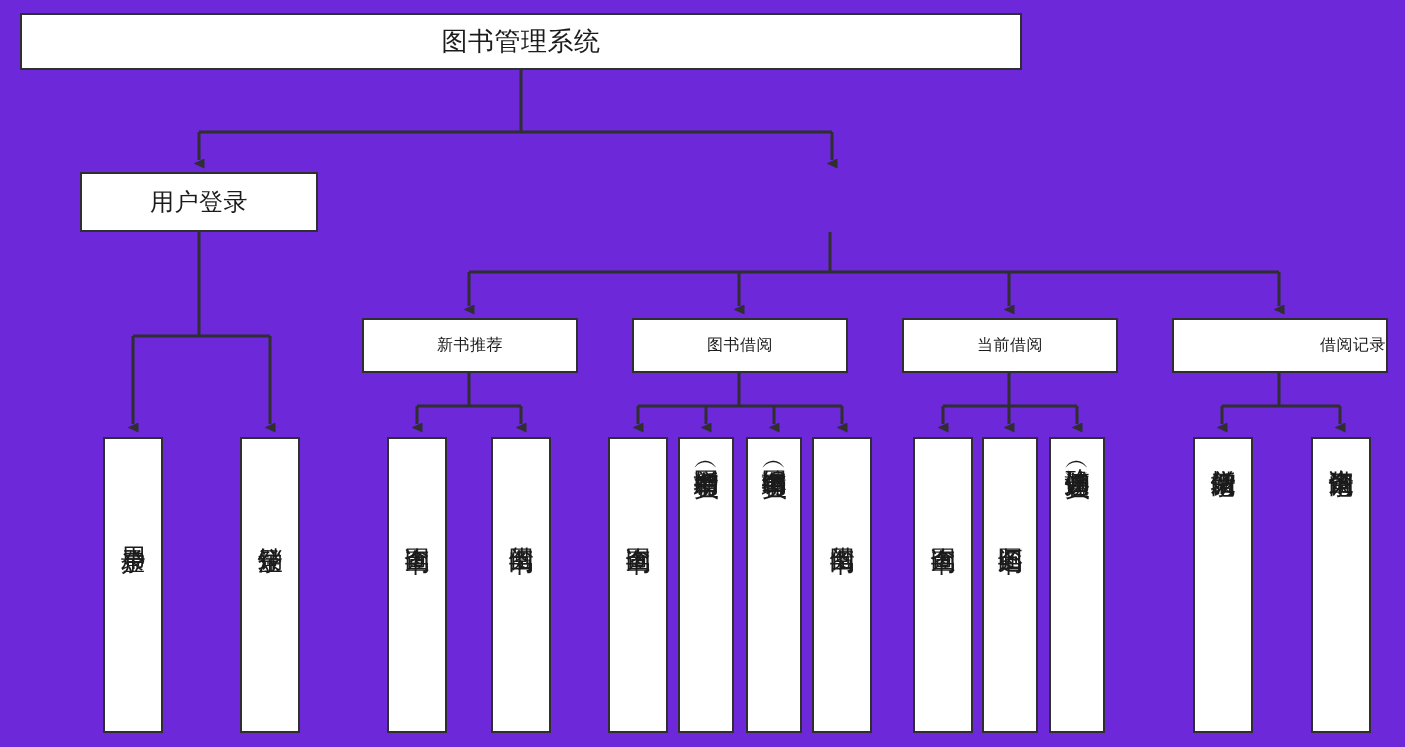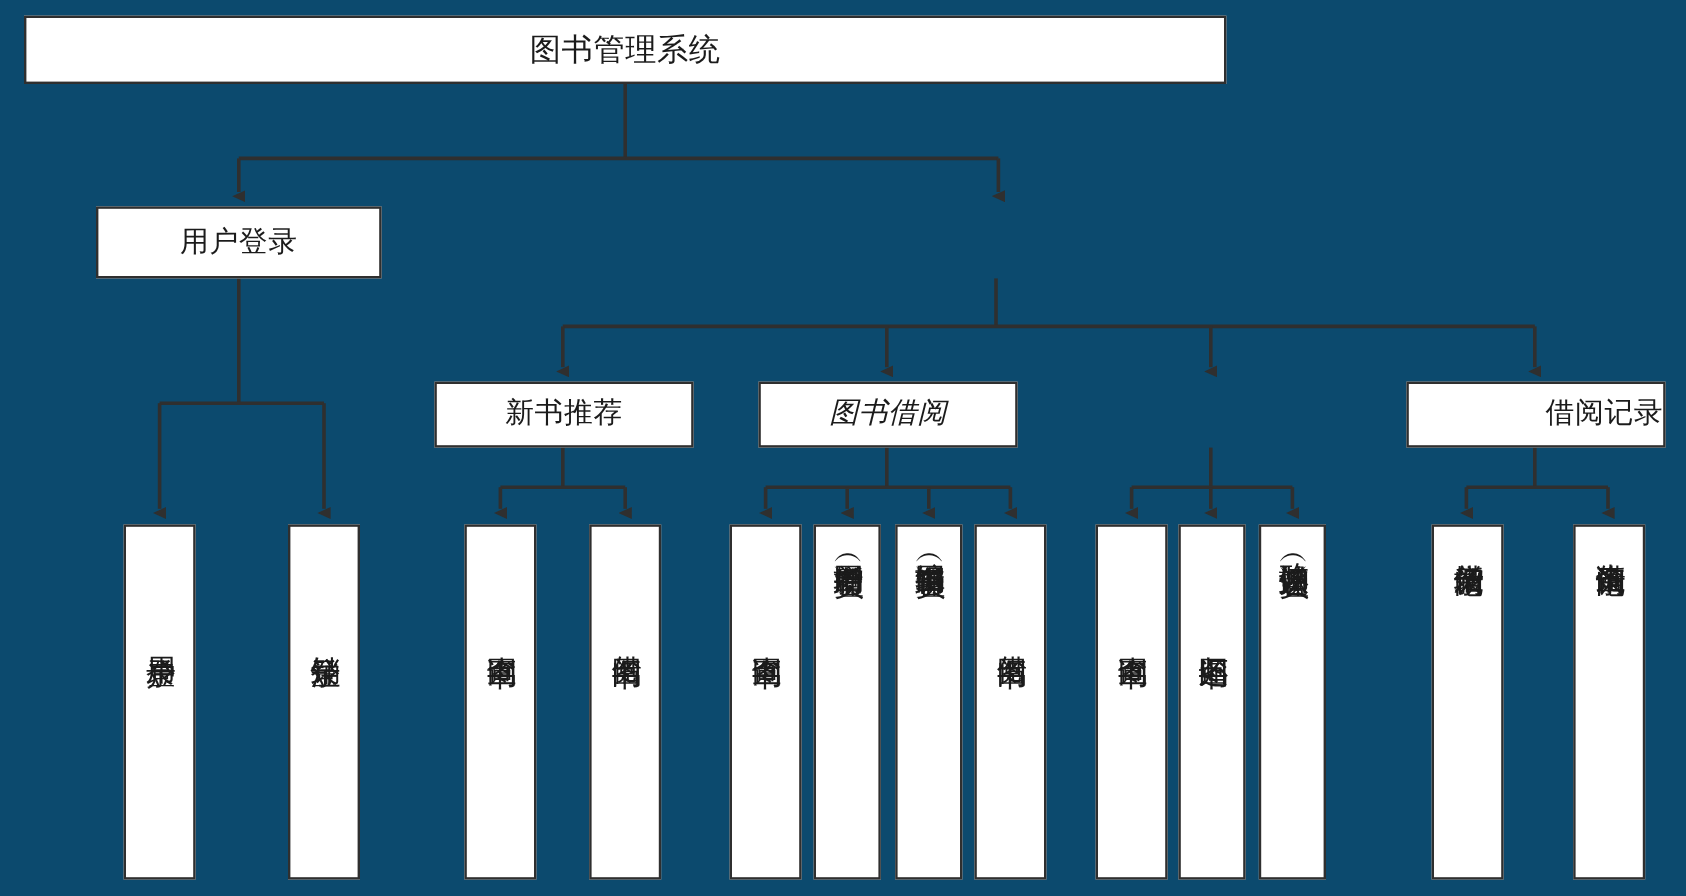--- a/index.html
+++ b/index.html
@@ -7,21 +7,21 @@
     padding: 0;
     background: #ffffff;
   }
   body {
     font-family: "Liberation Sans", "DejaVu Sans", sans-serif;
   }
   #canvas {
     position: relative;
     width: 1405px;
     height: 747px;
-    background: #0c4a6e;
+    background: #6d28d9;
     overflow: hidden;
   }
   #wires {
     position: absolute;
     left: 0;
     top: 0;
     width: 1405px;
     height: 747px;
     pointer-events: none;
   }
@@ -37,21 +37,21 @@
   }
   .node .lbl {
     display: block;
     text-align: center;
     line-height: 1.28;
     letter-spacing: 0.5px;
   }
   .node.root { }
   .node.root .lbl { font-size: 26px; }
   .node.lvl1 .lbl { font-size: 24px; }
-  .node.lvl2 .lbl { font-size: 24px; }
+  .node.lvl2 .lbl { font-size: 16px; }
   .node.leaf {
     align-items: flex-start;
     padding-top: 4px;
   }
   .node.leaf .lbl {
     writing-mode: vertical-rl;
     text-orientation: upright;
     font-size: 25px;
     line-height: 1.18;
     letter-spacing: 1px;
@@ -132,22 +132,25 @@
     <span class="lbl">图书管理系统</span>
   </div>
 
   <div class="node lvl1" style="left:80px; top:172px; width:238px; height:60px;">
     <span class="lbl">用户登录</span>
   </div>
 
   <div class="node lvl2" style="left:362px; top:318px; width:216px; height:55px;">
     <span class="lbl">新书推荐</span>
   </div>
-  <div class="node lvl2" style="left:632px; top:318px; width:216px; height:55px;font-style:italic;">
+  <div class="node lvl2" style="left:632px; top:318px; width:216px; height:55px;">
     <span class="lbl">图书借阅</span>
+  </div>
+  <div class="node lvl2" style="left:902px; top:318px; width:216px; height:55px;">
+    <span class="lbl">当前借阅</span>
   </div>
   <div class="node lvl2" style="left:1172px; top:318px; width:216px; height:55px;justify-content:flex-end;">
     <span class="lbl">借阅记录</span>
   </div>
 
   <div class="node leaf mid" style="left:103px; top:437px; width:60px; height:296px;">
     <span class="lbl">用户登录</span>
   </div>
   <div class="node leaf mid" style="left:240px; top:437px; width:60px; height:296px;">
     <span class="lbl">注销登录</span>

